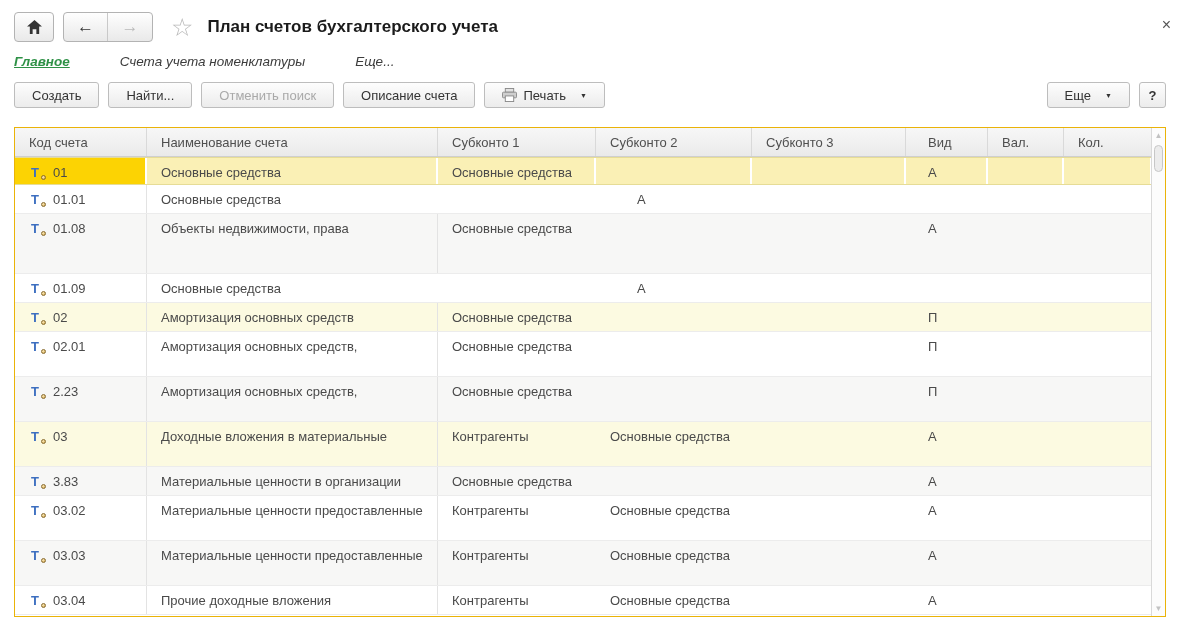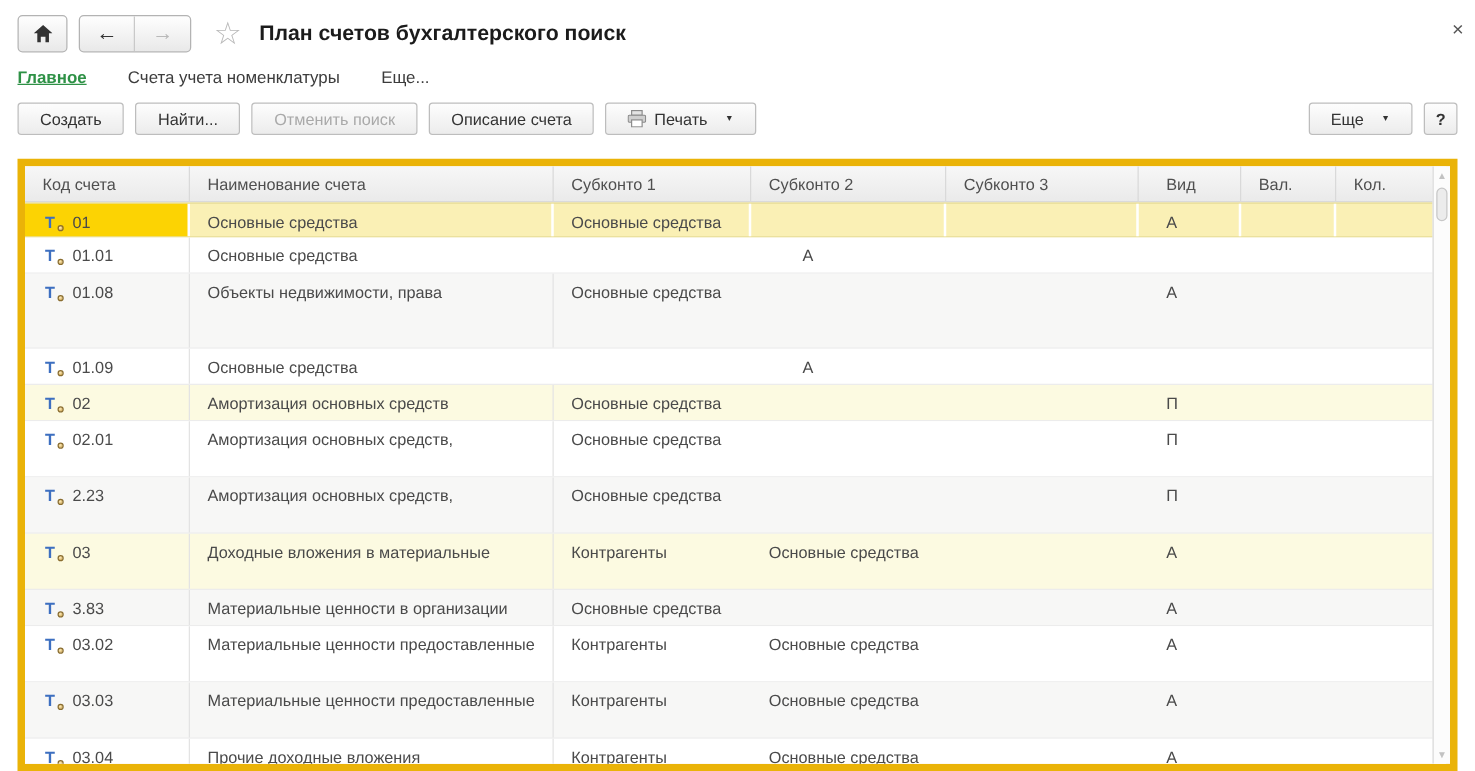--- a/index.html
+++ b/index.html
@@ -18,38 +18,38 @@
   }
   .home-btn { width:40px; }
   .nav-pair { display:flex; margin-left:9px; width:90px; padding:0; overflow:hidden; }
   .nav-half { width:50%; height:100%; display:flex; align-items:center; justify-content:center; font-size:17px; font-weight:bold; }
   .nav-back { color:#333; border-right:1px solid #c9c9c9; }
   .nav-fwd  { color:#b9b9b9; }
   .star { margin-left:18px; font-size:25px; color:#b9b9b9; line-height:1; cursor:pointer; }
   .page-title { margin-left:14px; font-size:17px; font-weight:bold; color:#1b1b1b; }
   .close-x { position:absolute; top:17px; right:9px; font-size:16px; color:#555; cursor:pointer; line-height:1; }
   
-  .tabs { display:flex; gap:33px; padding:6px 14px 10px; font-size:13.5px; }
+  .tabs { display:flex; gap:50px; padding:6px 14px 10px; font-size:13.5px;font-style:italic; }
   .tab { color:#3c3c3c; cursor:pointer; }
   .tab.active { color:#2e9146; font-weight:bold; text-decoration:underline; }
   
   .toolbar { display:flex; gap:9px; padding:3px 14px 0; align-items:center; }
   .tb-btn {
     height:26px; padding:0 17px; border:1px solid #bdbdbd; border-radius:3px;
     background:linear-gradient(#fdfdfd,#ececec); color:#333;
     display:flex; align-items:center; gap:6px; white-space:nowrap; cursor:pointer;
   }
   .tb-btn.disabled { color:#a9a9a9; cursor:default;justify-content:flex-end; }
   .caret { font-size:7px; color:#333; margin-left:8px; }
   .tb-spacer { flex:1; }
   .help-btn { width:27px; padding:0; justify-content:center; font-weight:bold; }
   
   .table {
     position:absolute; left:14px; top:127px; width:1152px; height:490px;
-    border:6px solid #eab308; background:#fff; overflow:hidden;
+    border:1px solid #eab308; background:#fff; overflow:hidden;
   }
   .grid { width:1137px; }
   .thead {
     display:flex; height:29px; background:linear-gradient(#f7f7f7,#eaeaea);
     border-bottom:1px solid #cfcfcf; color:#4f4f4f;
   }
   .th { display:flex; align-items:center; padding-left:14px; border-right:1px solid #d9d9d9; overflow:hidden; white-space:nowrap; }
   .th:last-child { border-right:none; }
   .c0{width:132px}.c1{width:291px}.c2{width:158px}.c3{width:156px}
   .c4{width:154px}.c5{width:82px}.c6{width:76px}.c7{width:88px}
@@ -91,21 +91,21 @@
   </div>
   <div class="sqbtn nav-pair">
     <div class="nav-half nav-back">
         <span>←</span>
       </div>
     <div class="nav-half nav-fwd">
         <span>→</span>
       </div>
   </div>
   <div class="star">☆</div>
-  <div class="page-title">План счетов бухгалтерского поиск</div>
+  <div class="page-title">План счетов бухгалтерского учета</div>
 </div>
 <div class="close-x">×</div>
 
 <div class="tabs">
   <div class="tab active">Главное</div>
   <div class="tab">Счета учета номенклатуры</div>
   <div class="tab">Еще...</div>
 </div>
 
 <div class="toolbar">

